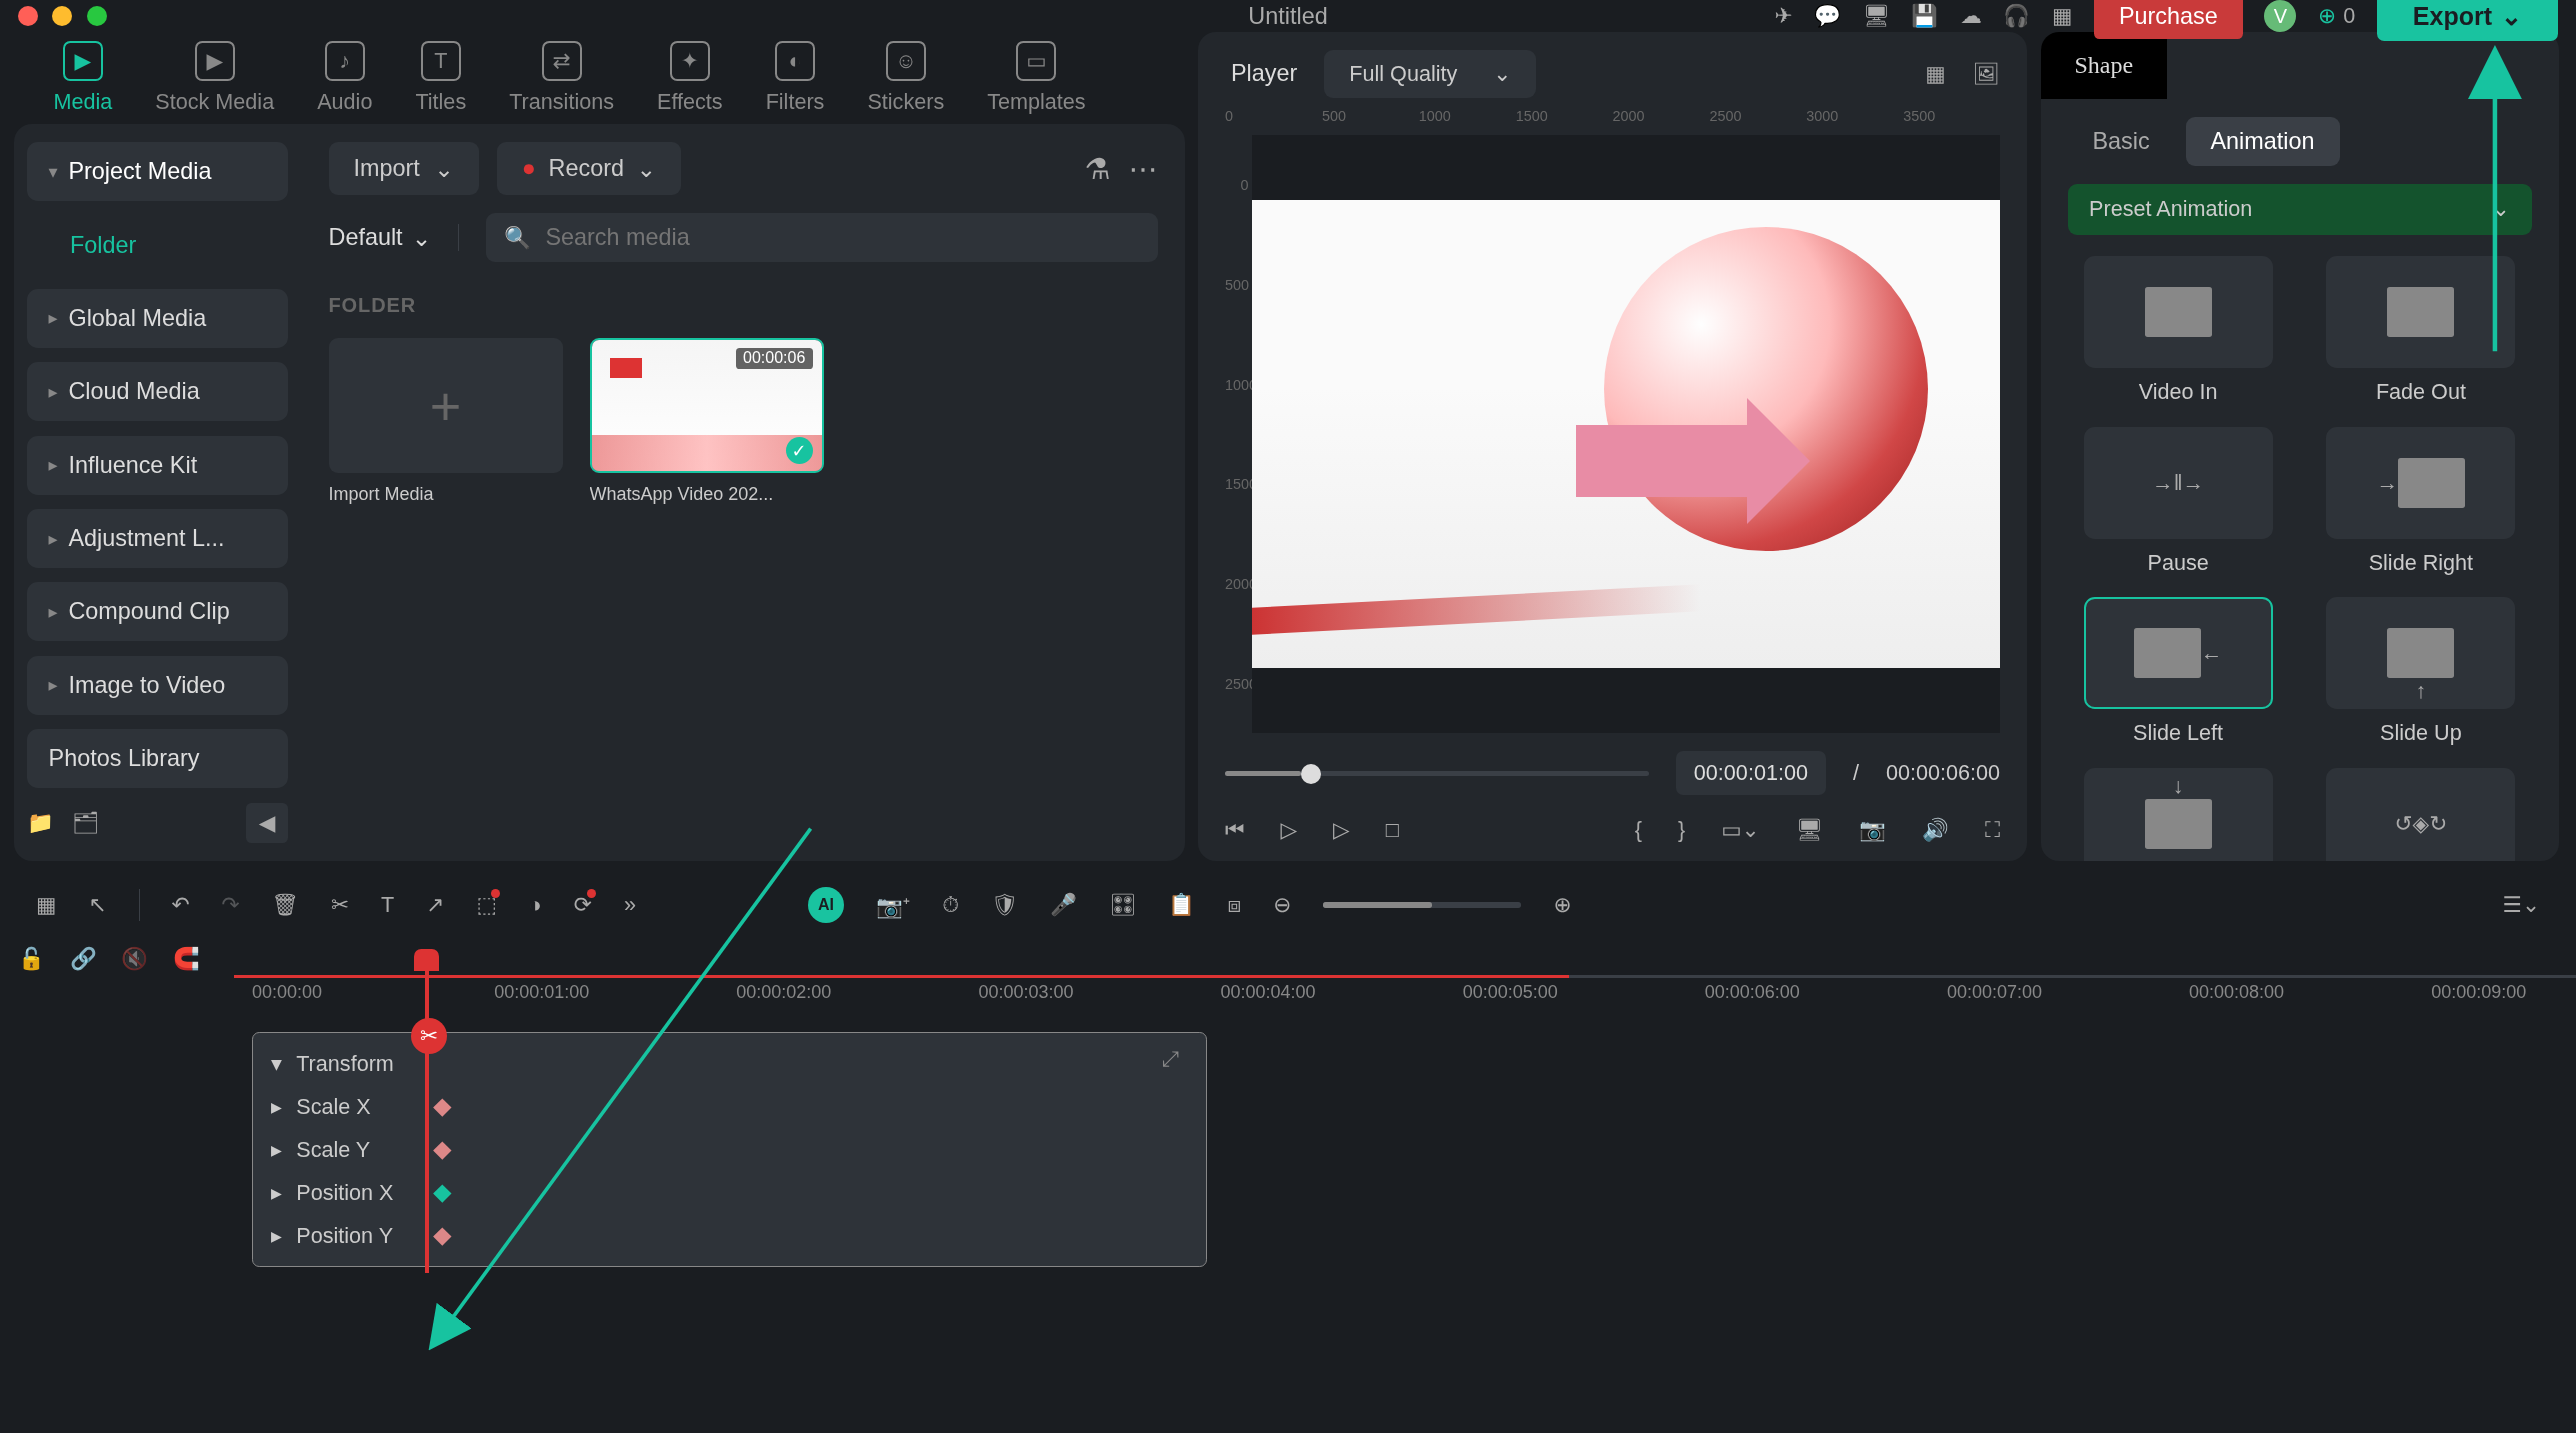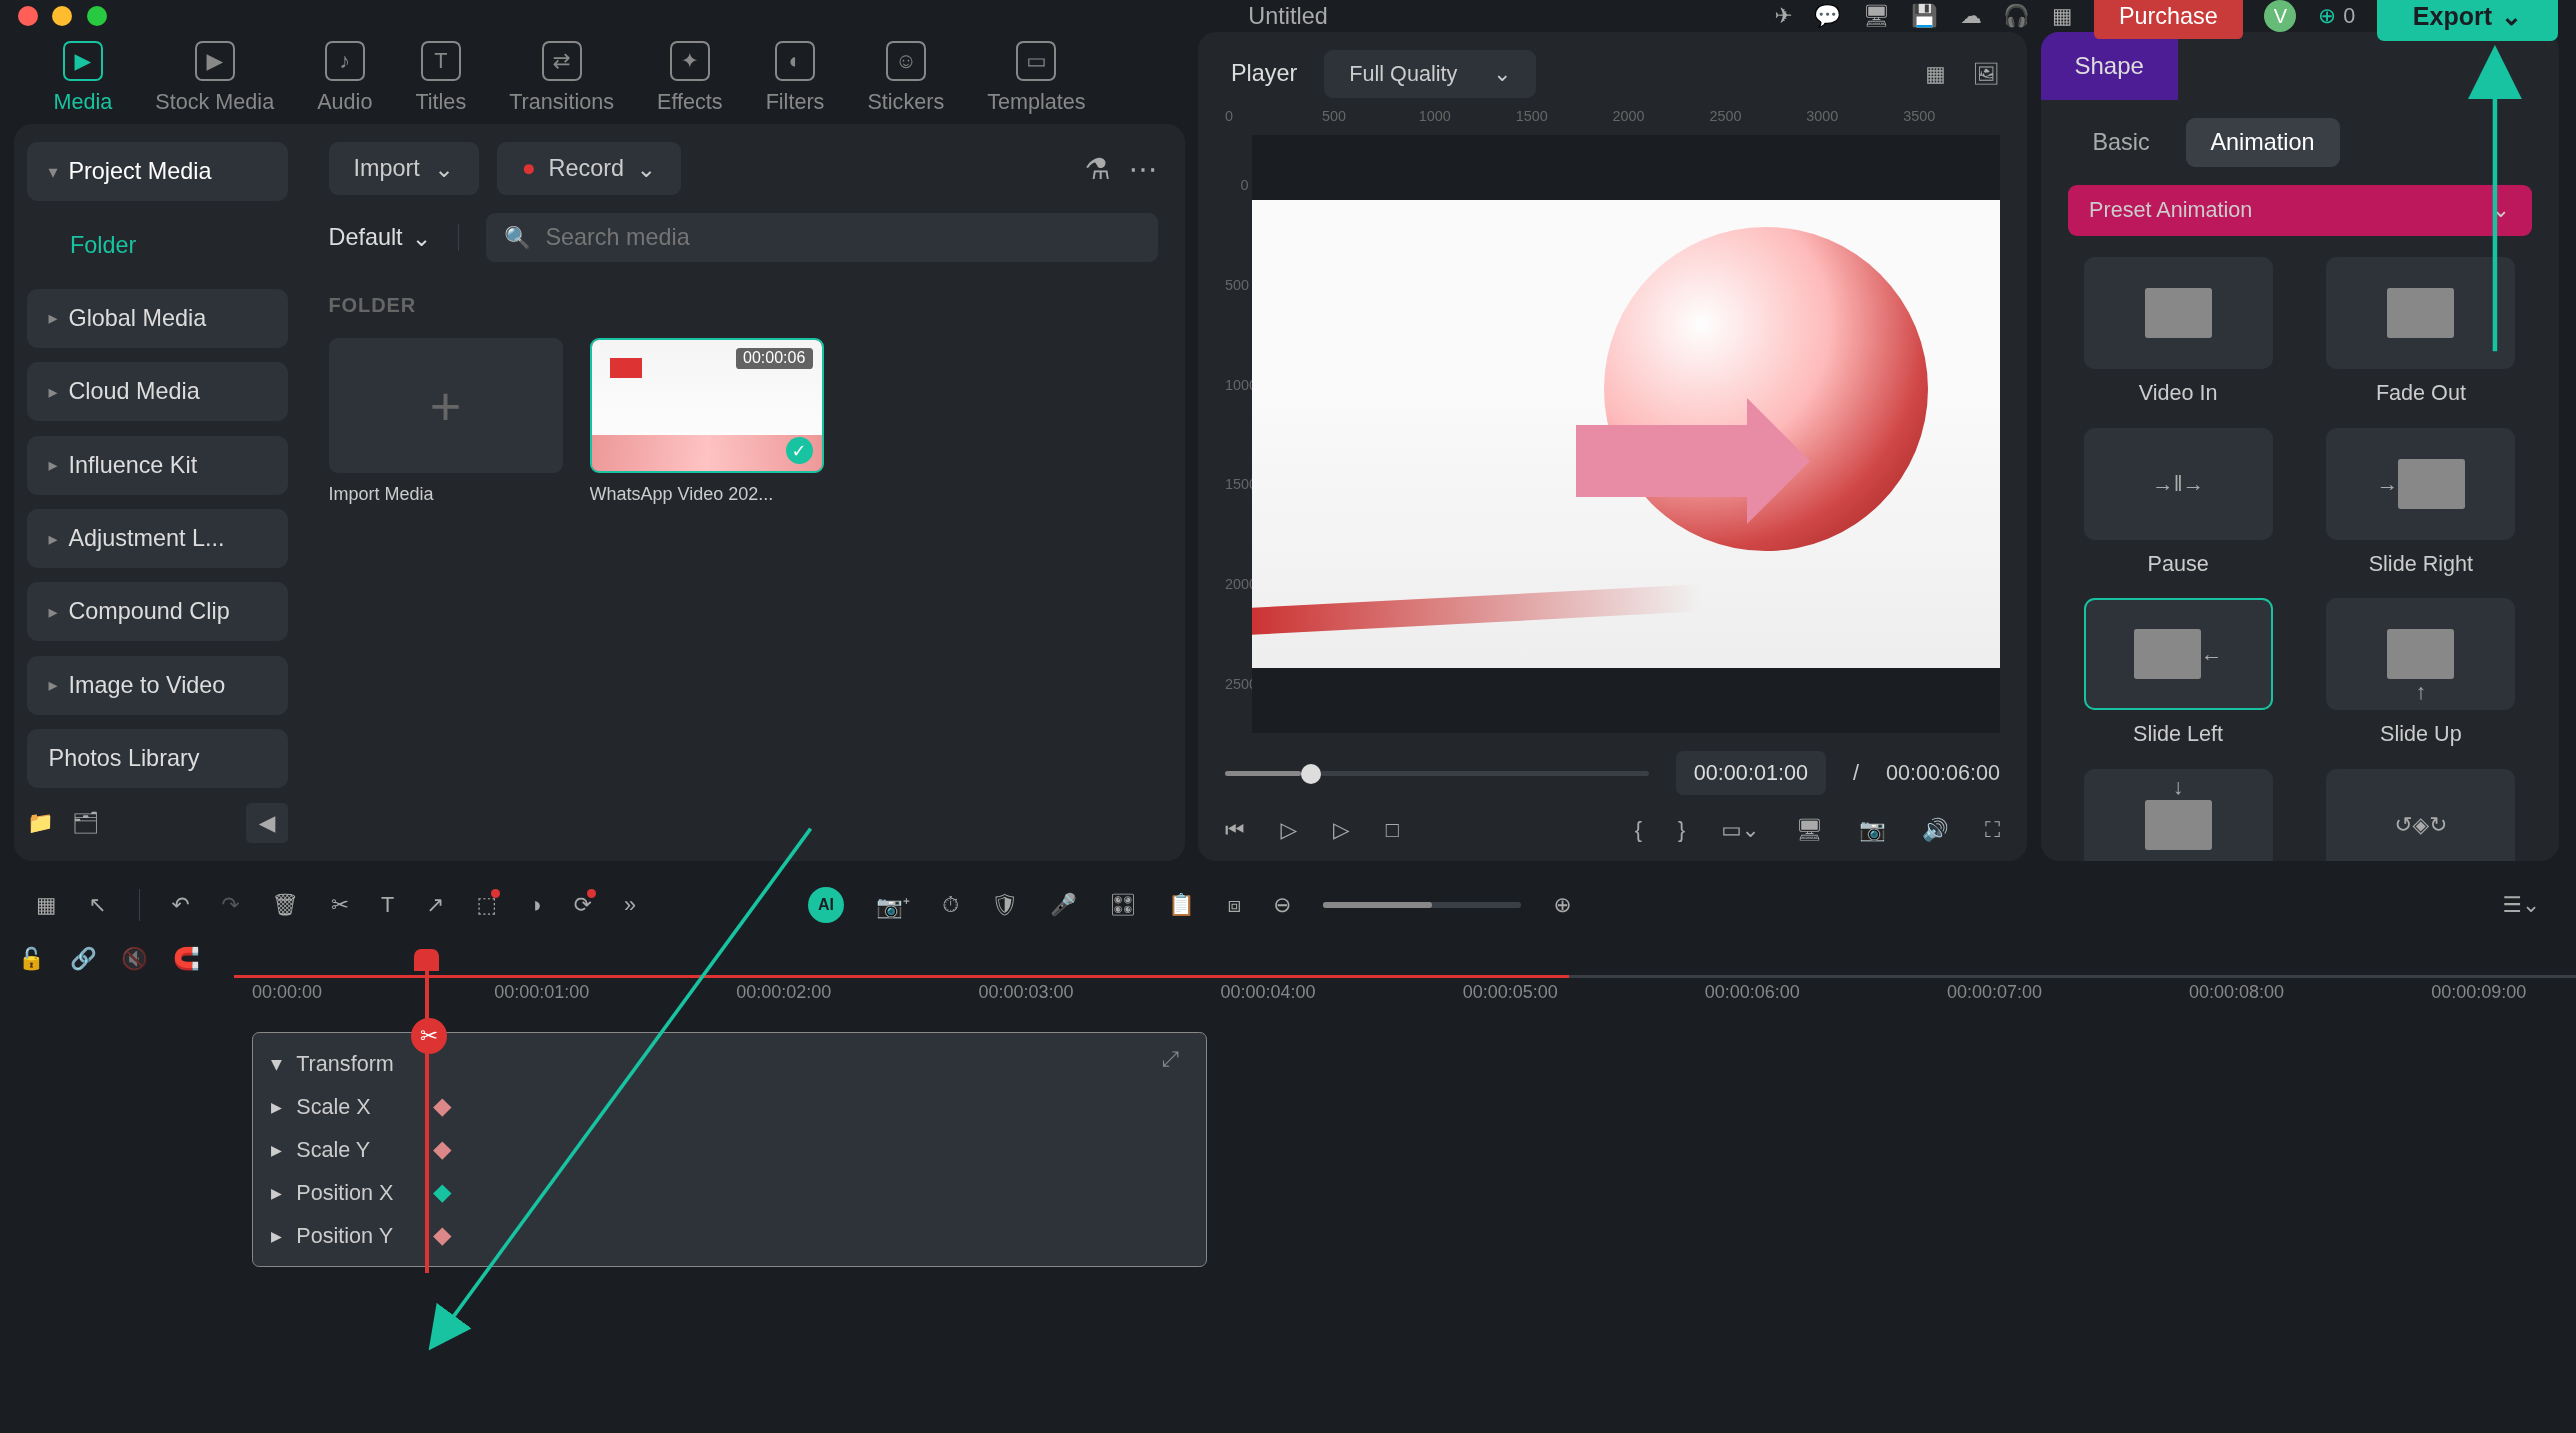--- a/index.html
+++ b/index.html
@@ -70,26 +70,26 @@
 .player-progress { display:flex; align-items:center; gap:27px; margin-top:18px; }
 .prog-track { flex:1; height:5.4px; background:#3a3f46; border-radius:2.7px; position:relative; }
 .prog-fill { position:absolute; left:0; top:0; height:100%; width:18%; background:#888; border-radius:2.7px; }
 .prog-thumb { position:absolute; left:18%; top:-7.2px; width:20px; height:20px; background:#ddd; border-radius:50%; }
 .time-box { background:#2e3339; padding:9px 18px; border-radius:7.2px; font-size:21.6px; color:#ddd; }
 .player-controls { display:flex; align-items:center; gap:36px; margin-top:21.6px; }
 .pc-group { display:flex; gap:36px; align-items:center; }
 .pc-spacer { flex:1; }
 
 .panel-right { width:518px; background:#23272c; border-radius:18px; display:flex; flex-direction:column; }
-.shape-tab { padding:20px 34px; background:#4c1d95; border-radius:18px 0 0 0; width:fit-content; font-size:24px; color:#ddd; }
+.shape-tab { padding:20px 34px; background:#000000; border-radius:18px 0 0 0; width:fit-content; font-size:24px; color:#ddd;font-family:Liberation Serif, serif; }
 .inspector { padding:18px 27px; flex:1; overflow:auto; }
 .insp-tabs { display:flex; gap:10.8px; margin-bottom:18px; }
 .insp-tab { padding:10.8px 25px; border-radius:9px; font-size:23.4px; cursor:pointer; color:#aaa; }
 .insp-tab.active { background:#3a3f46; color:#fff; }
-.preset-dd { background:#be185d; padding:12.6px 21.6px; border-radius:9px; display:flex; justify-content:space-between; font-size:21.6px; cursor:pointer; margin-bottom:21.6px;align-items:flex-end; }
+.preset-dd { background:#14532d; padding:12.6px 21.6px; border-radius:9px; display:flex; justify-content:space-between; font-size:21.6px; cursor:pointer; margin-bottom:21.6px;align-items:flex-end; }
 .anim-grid { display:grid; grid-template-columns:1fr 1fr; gap:21.6px; }
 .anim-item { display:flex; flex-direction:column; align-items:center; gap:10.8px; cursor:pointer; }
 .anim-thumb { width:189px; height:112px; background:#2e3339; border-radius:10.8px; display:flex; align-items:center; justify-content:center; position:relative; }
 .anim-thumb.selected { border:2.7px solid #17c3a0; }
 .anim-thumb .scr { width:67px; height:50px; background:#888; border-radius:2.7px; }
 .anim-label { font-size:21.6px; color:#ccc; }
 
 .toolbar { height:63px; display:flex; align-items:center; gap:32px; padding:0 36px; margin-top:12.6px; }
 .toolbar .sep { width:0.9px; height:32px; background:#3a3f46; }
 .zoom-slider { width:198px; height:5.4px; background:#3a3f46; border-radius:2.7px; position:relative; }

